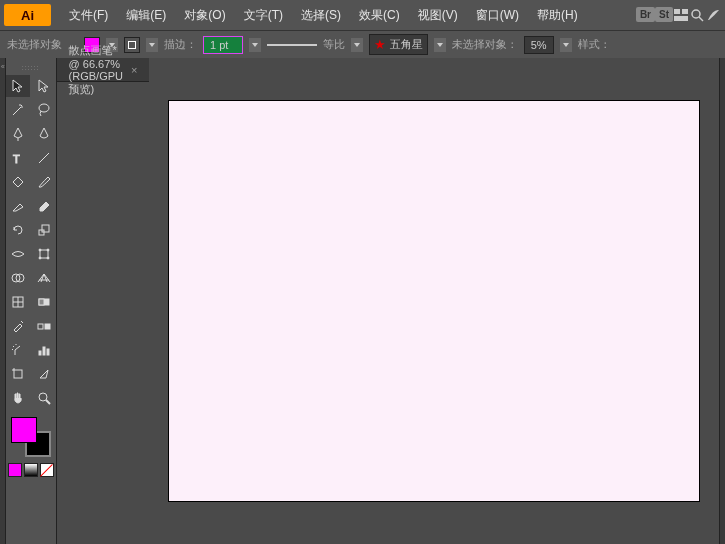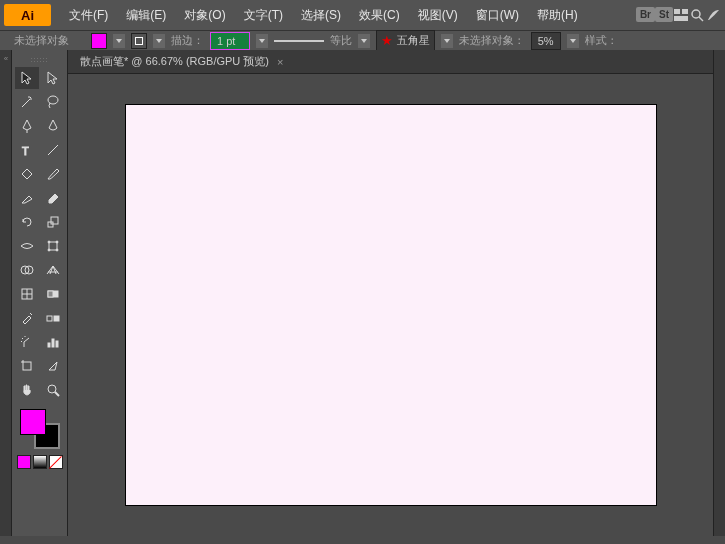--- a/index.html
+++ b/index.html
@@ -3,21 +3,21 @@
 <meta charset="utf-8">
 <style>
 *{margin:0;padding:0;box-sizing:border-box;font-family:"Microsoft YaHei",Arial,sans-serif;font-size:11px;color:#ccc;user-select:none}
 body{background:#4a4a4a;width:725px;height:544px;overflow:hidden}
 .menubar{height:30px;background:#535353;display:flex;align-items:center;padding:0 4px;gap:2px}
 .app-logo{width:47px;height:22px;background:#ff9a00;color:#330000;font-weight:bold;font-size:13px;display:flex;align-items:center;justify-content:center;border-radius:2px;margin-right:8px}
 .menu-item{padding:4px 8px;cursor:pointer;font-size:12px;color:#e5e5e5}
 .menu-right{margin-left:auto;display:flex;gap:0;align-items:flex-start}
 .menu-badge{background:#888;color:#333;padding:2px 4px;font-size:10px;font-weight:bold;border-radius:2px}
 .right-icon{width:16px;height:16px;display:flex;align-items:center;justify-content:center}
-.optbar{height:20px;background:#535353;border-top:1px solid #333;display:flex;align-items:center;padding:0 14px;gap:6px;font-size:11px}
+.optbar{height:28px;background:#535353;border-top:1px solid #333;display:flex;align-items:center;padding:0 7px;gap:6px;font-size:11px}
 .opt-label{color:#aaa}
 .swatch{width:16px;height:16px;border:1px solid #222}
 .swatch.fill{background:#ff00ff}
 .swatch.stroke{background:#535353;position:relative}
 .swatch.stroke::after{content:"";position:absolute;inset:3px;border:1px solid #fff;background:#535353}
 .dd{width:12px;height:14px;background:#666;display:flex;align-items:center;justify-content:center;cursor:pointer}
 .dd::after{content:"";border-left:3px solid transparent;border-right:3px solid transparent;border-top:4px solid #ccc}
 .stroke-val{background:#15803d;padding:2px 6px;border:1px solid #d946ef;min-width:40px}
 .stroke-line{width:50px;height:2px;background:#ccc}
 .brush-prev{display:flex;align-items:center;gap:4px;background:#3a3a3a;padding:2px 4px;border:1px solid #222}
@@ -30,21 +30,21 @@
 .grip{color:#888;font-size:7px;letter-spacing:1px;margin-bottom:4px}
 .tool-grid{display:grid;grid-template-columns:24px 24px;gap:2px}
 .tool{width:24px;height:22px;display:flex;align-items:center;justify-content:center;cursor:pointer;color:#ddd}
 .tool.active{background:#3a3a3a}
 .tool svg{width:16px;height:16px;fill:#ddd;stroke:#ddd}
 .color-box{margin-top:8px;position:relative;width:40px;height:40px}
 .fg{position:absolute;top:0;left:0;width:26px;height:26px;background:#ff00ff;border:1px solid #000}
 .bg{position:absolute;bottom:0;right:0;width:26px;height:26px;background:#000;border:2px solid #888}
 .color-row{display:flex;gap:2px;margin-top:6px}
 .mini-sw{width:14px;height:14px;border:1px solid #222}
-.docarea{flex:1;background:#4a4a4a;display:flex;flex-direction:column}
+.docarea{flex:1;background:#4a4a4a;display:flex;flex-direction:row}
 .doctab{height:24px;background:#3a3a3a;display:flex;align-items:center;padding:0 12px;gap:8px;border-bottom:1px solid #222}
 .doctab-text{color:#ccc;font-size:11px}
 .doctab-close{color:#999;cursor:pointer;font-size:11px}
 .canvas-wrap{flex:1;display:flex;align-items:center;justify-content:center;padding:20px}
 .canvas{width:530px;height:400px;background:#fdf0fa;box-shadow:0 0 0 1px #000}
 .right-strip{width:12px;background:#3a3a3a;border-left:1px solid #222}
 </style>
 </head>
 <body>
 

